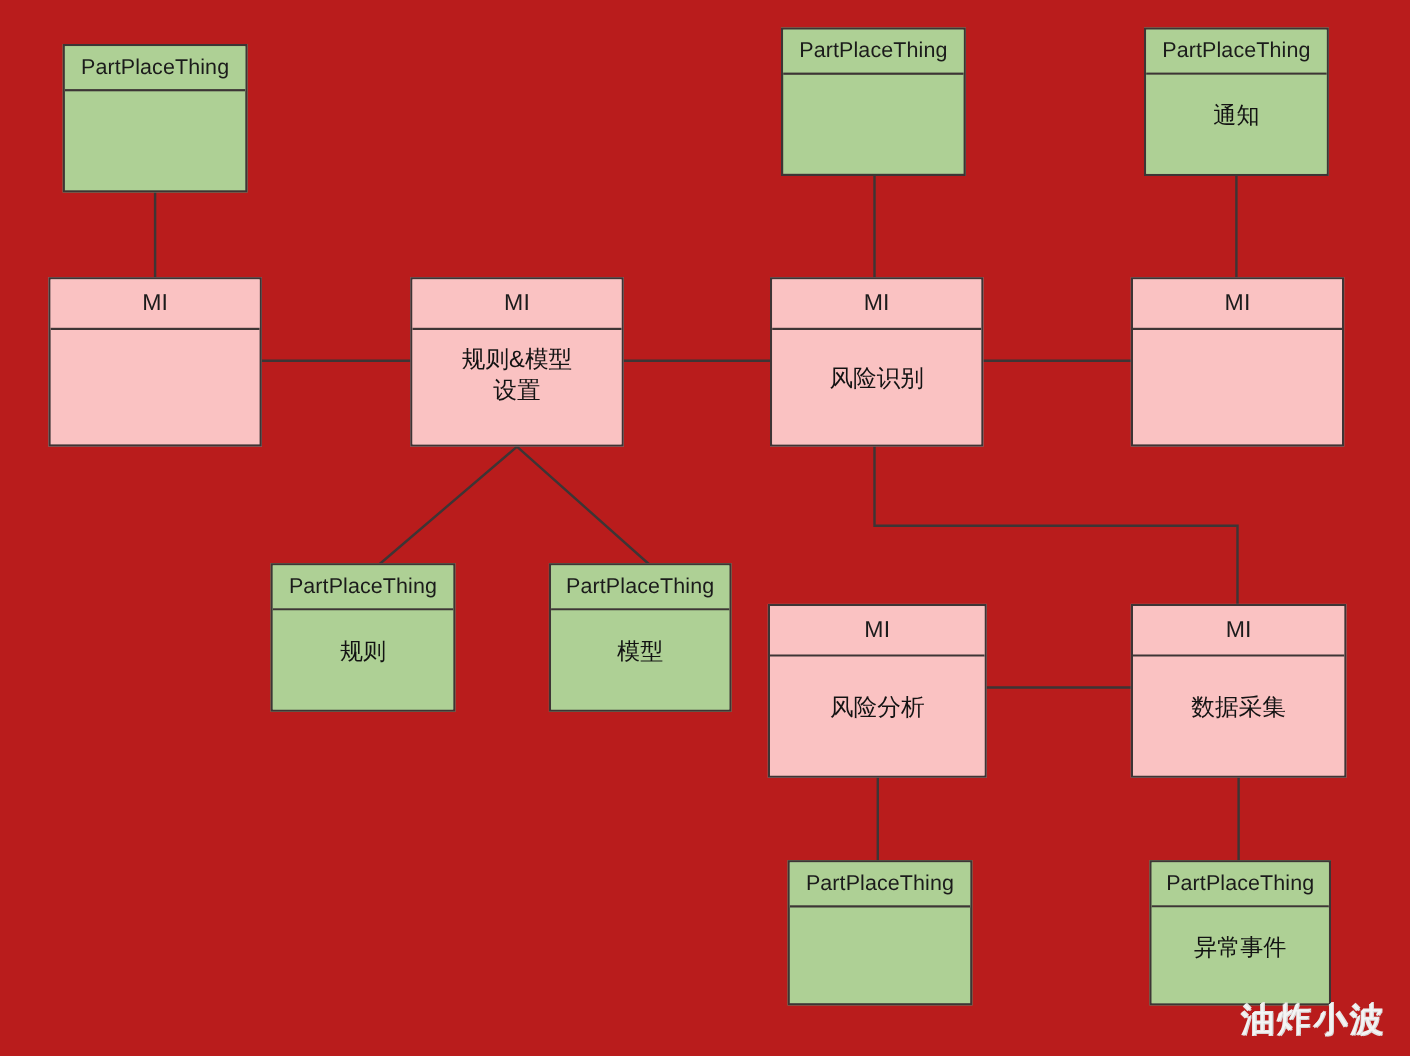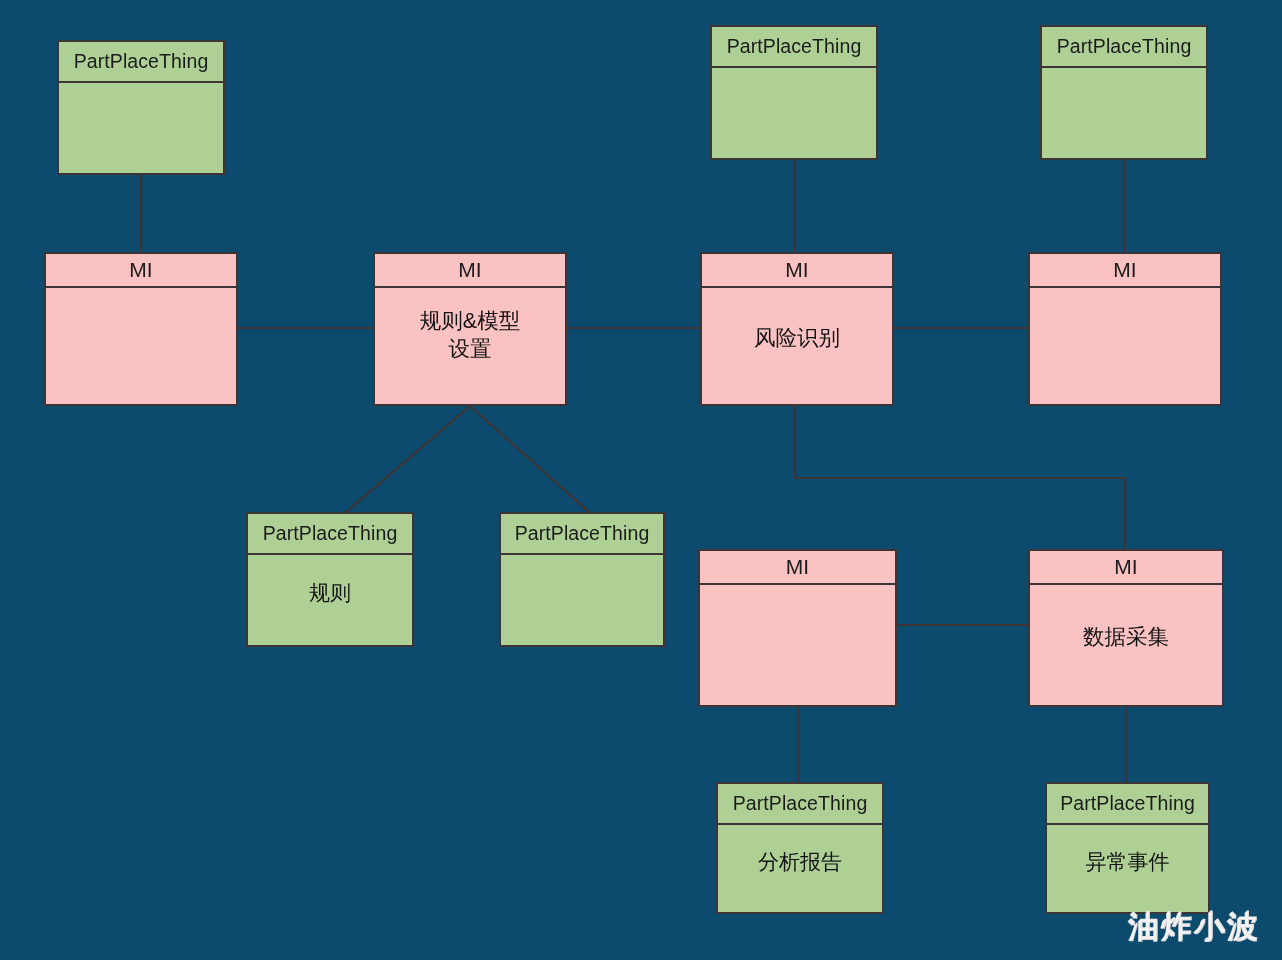--- a/index.html
+++ b/index.html
@@ -8,21 +8,21 @@
     padding: 0;
     background: #ffffff;
   }
   body {
     font-family: "Liberation Sans", "DejaVu Sans", sans-serif;
   }
   #canvas {
     position: relative;
     width: 1282px;
     height: 960px;
-    background: #0c4a6e;
+    background: #b91c1c;
     overflow: hidden;
   }
   #edge-layer {
     position: absolute;
     left: 0;
     top: 0;
     width: 1282px;
     height: 960px;
     pointer-events: none;
   }
@@ -69,21 +69,21 @@
     background: #aed095;
     font-size: 21px;
     padding-bottom: 14px;
   }
   
   .mi {
     background: #fac2c2;
   }
   .mi .hdr {
     background: #fac2c2;
-    height: 34px;
+    height: 46px;
     font-size: 21px;
   }
   .mi .bdy {
     background: #fac2c2;
     font-size: 21.5px;
     padding-bottom: 16px;
   }
   .mi .bdy.two-line {
     padding-bottom: 22px;
   }
@@ -124,20 +124,21 @@
 
   <div id="node-layer">
       <div class="node ppt" style="left: 57px; top: 40px; width: 168px; height: 135px;">
         <div class="hdr">PartPlaceThing</div>
       </div>
       <div class="node ppt" style="left: 710px; top: 25px; width: 168px; height: 135px;">
         <div class="hdr">PartPlaceThing</div>
       </div>
       <div class="node ppt" style="left: 1040px; top: 25px; width: 168px; height: 135px;">
         <div class="hdr">PartPlaceThing</div>
+        <div class="bdy">通知</div>
       </div>
       <div class="node mi" style="left: 44px; top: 252px; width: 194px; height: 154px;">
         <div class="hdr">MI</div>
       </div>
       <div class="node mi" style="left: 373px; top: 252px; width: 194px; height: 154px;">
         <div class="hdr">MI</div>
         <div class="bdy two-line">
           <div><span>规则&amp;模型</span><br><span>设置</span></div>
         </div>
       </div>
@@ -147,31 +148,32 @@
       </div>
       <div class="node mi" style="left: 1028px; top: 252px; width: 194px; height: 154px;">
         <div class="hdr">MI</div>
       </div>
       <div class="node ppt" style="left: 246px; top: 512px; width: 168px; height: 135px;">
         <div class="hdr">PartPlaceThing</div>
         <div class="bdy">规则</div>
       </div>
       <div class="node ppt" style="left: 499px; top: 512px; width: 166px; height: 135px;">
         <div class="hdr">PartPlaceThing</div>
+        <div class="bdy">模型</div>
       </div>
       <div class="node mi" style="left: 698px; top: 549px; width: 199px; height: 158px;">
         <div class="hdr">MI</div>
+        <div class="bdy">风险分析</div>
       </div>
       <div class="node mi" style="left: 1028px; top: 549px; width: 196px; height: 158px;">
         <div class="hdr">MI</div>
         <div class="bdy">数据采集</div>
       </div>
       <div class="node ppt" style="left: 716px; top: 782px; width: 168px; height: 132px;">
         <div class="hdr">PartPlaceThing</div>
-        <div class="bdy">分析报告</div>
       </div>
       <div class="node ppt" style="left: 1045px; top: 782px; width: 165px; height: 132px;">
         <div class="hdr">PartPlaceThing</div>
         <div class="bdy">异常事件</div>
       </div>
     </div>
 
   <div class="watermark" style="left: 1128px; top: 906px;">油炸小波</div>
 
 </div>

